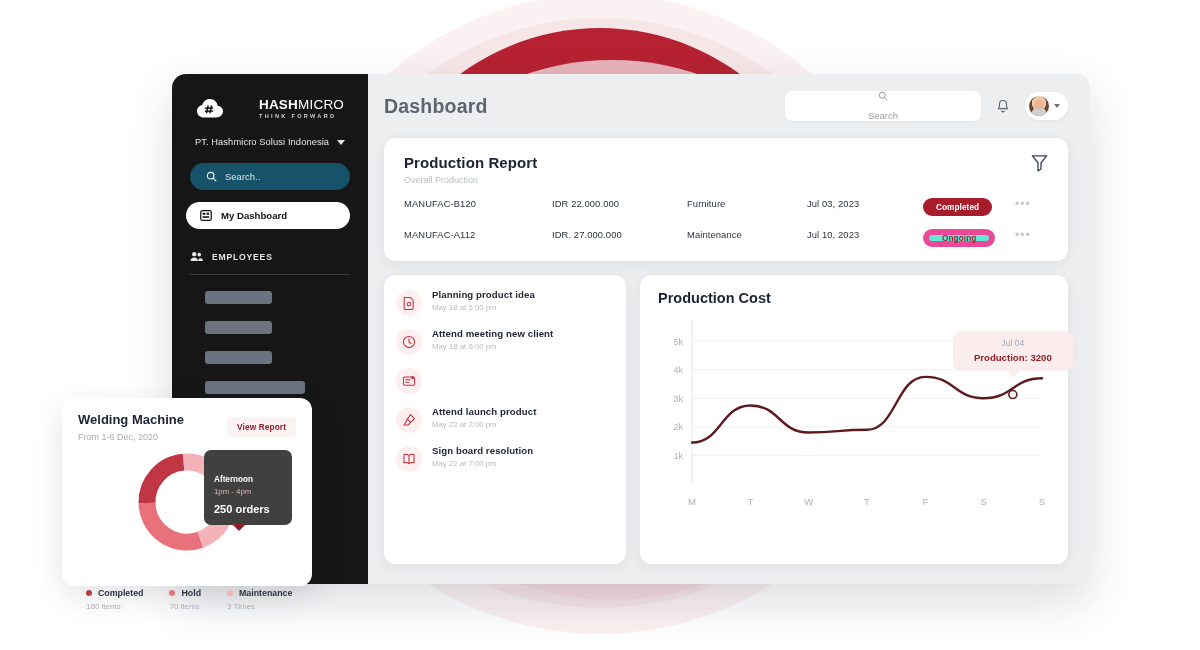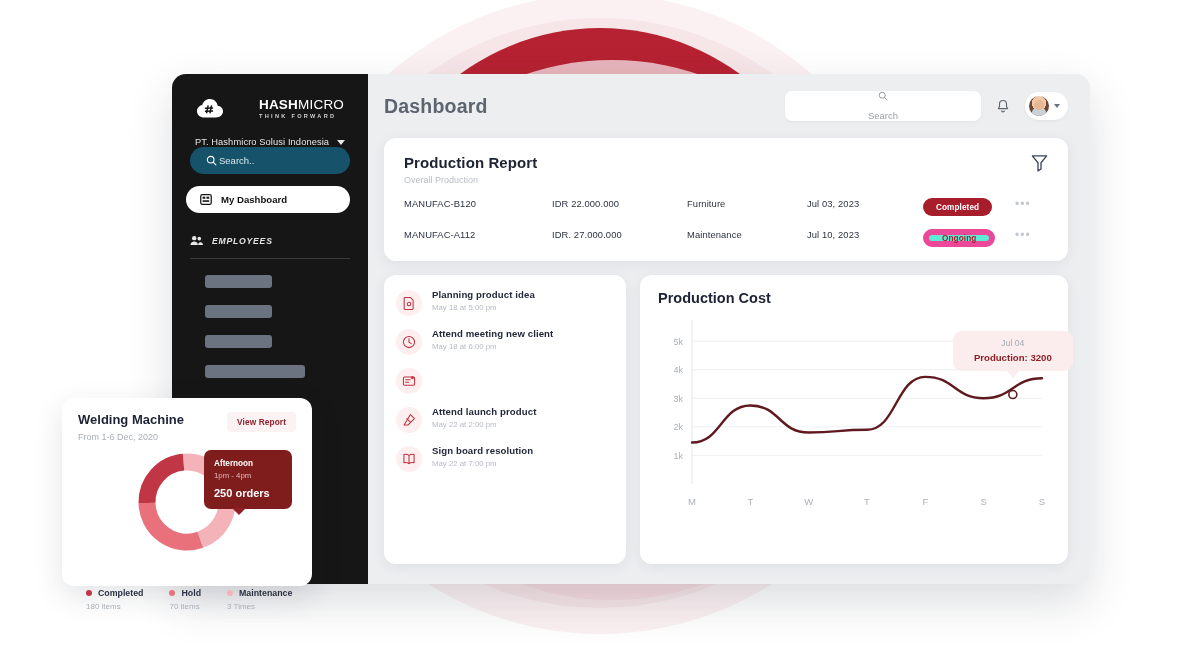--- a/index.html
+++ b/index.html
@@ -99,46 +99,46 @@
   }
   .company-name { font-size: 9.3px; color: #e6e6e6; letter-spacing: .1px; }
   .caret-down {
     width: 0; height: 0;
     border-left: 4px solid transparent;
     border-right: 4px solid transparent;
     border-top: 5px solid #e6e6e6;
   }
 
   .sidebar-search {
-    margin: 0 18px 0;
+    margin: 16px 18px 0;
     height: 27px;
     background: #17526b;
     border-radius: 14px;
-    display: flex; align-items: center; gap: 2px;
+    display: flex; align-items: center; gap: 8px;
     padding: 0 16px;
   }
   .sidebar-search .ph { font-size: 9.5px; color: #d8e6ec; }
 
   .nav-active {
     margin: 12px 18px 0 14px;
     height: 27px;
     background: #ffffff;
     border-radius: 14px;
     display: flex; align-items: center; gap: 9px;
     padding: 0 14px;
   }
   .nav-active .label { font-size: 9.6px; color: #111; font-weight: 700; }
 
   .nav-section {
     display: flex; align-items: center; gap: 9px;
     margin: 22px 18px 0; padding-bottom: 12px;
     border-bottom: 1px solid #3a3a3a;
   }
   .nav-section .label {
-    font-size: 8.6px; color: #e4e4e4; font-weight: 700; letter-spacing: .8px; font-style: italic;
+    font-size: 8.6px; color: #e4e4e4; font-weight: 700; letter-spacing: .8px;
   }
 
   .skel-list { margin-top: 16px; padding: 0 0 0 33px; }
   .skel {
     height: 13px; background: #6b7280; border-radius: 3px;
     margin-bottom: 17px; width: 67px;
   }
   .skel.wide { width: 100px; }
 
   
@@ -261,40 +261,40 @@
   #welding-card {
     position: absolute;
     left: 62px; top: 398px;
     width: 250px; height: 188px;
     background: #fff;
     border-radius: 12px;
     box-shadow: 0 10px 30px rgba(40,45,60,.13);
     padding: 14px 16px 0;
     z-index: 20;
   }
-  .weld-head { display: flex; align-items: flex-start; }
+  .weld-head { display: flex; align-items: center; }
   .weld-title { font-size: 13px; font-weight: 700; color: #1c2333; }
   .weld-sub { font-size: 9px; color: #a9aeb6; margin-top: 5px; }
   #view-report-btn {
     margin-left: auto;
     background: #fbf2f3; color: #8d1f2b;
     font-size: 8.3px; font-weight: 700;
     padding: 5px 10px; border-radius: 4px;
     letter-spacing: .1px;
   }
 
   #donut-wrap { position: relative; margin: 4px auto 0; width: 112px; height: 112px; }
 
   #weld-tooltip {
     position: absolute;
     left: 142px; top: 52px;
     width: 88px;
-    background: #7f1d1d;
+    background: #404040;
     border-radius: 7px;
-    padding: 9px 10px 10px;
+    padding: 25px 10px 10px;
     z-index: 25;
   }
   #weld-tooltip::after {
     content: ""; position: absolute;
     left: 28px; bottom: -6px;
     border-left: 7px solid transparent;
     border-right: 7px solid transparent;
     border-top: 7px solid #8f2028;
   }
   .tt-title { font-size: 8.2px; font-weight: 700; color: #fff; }

